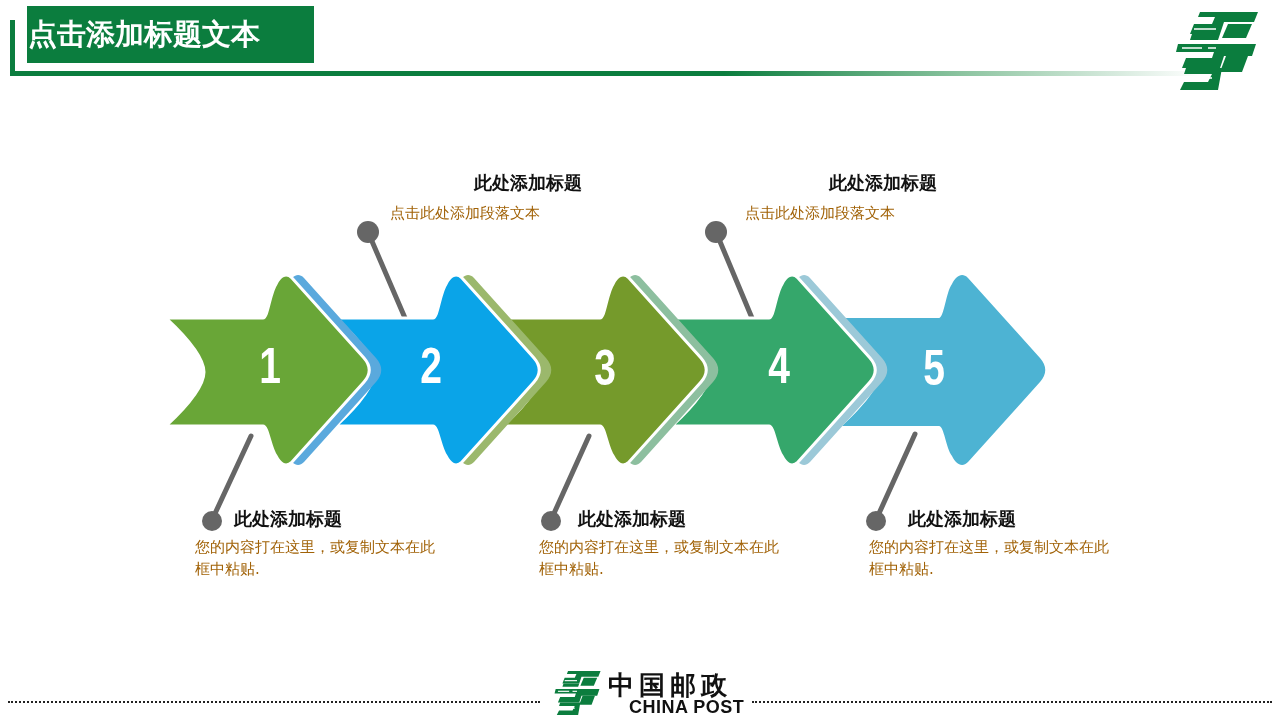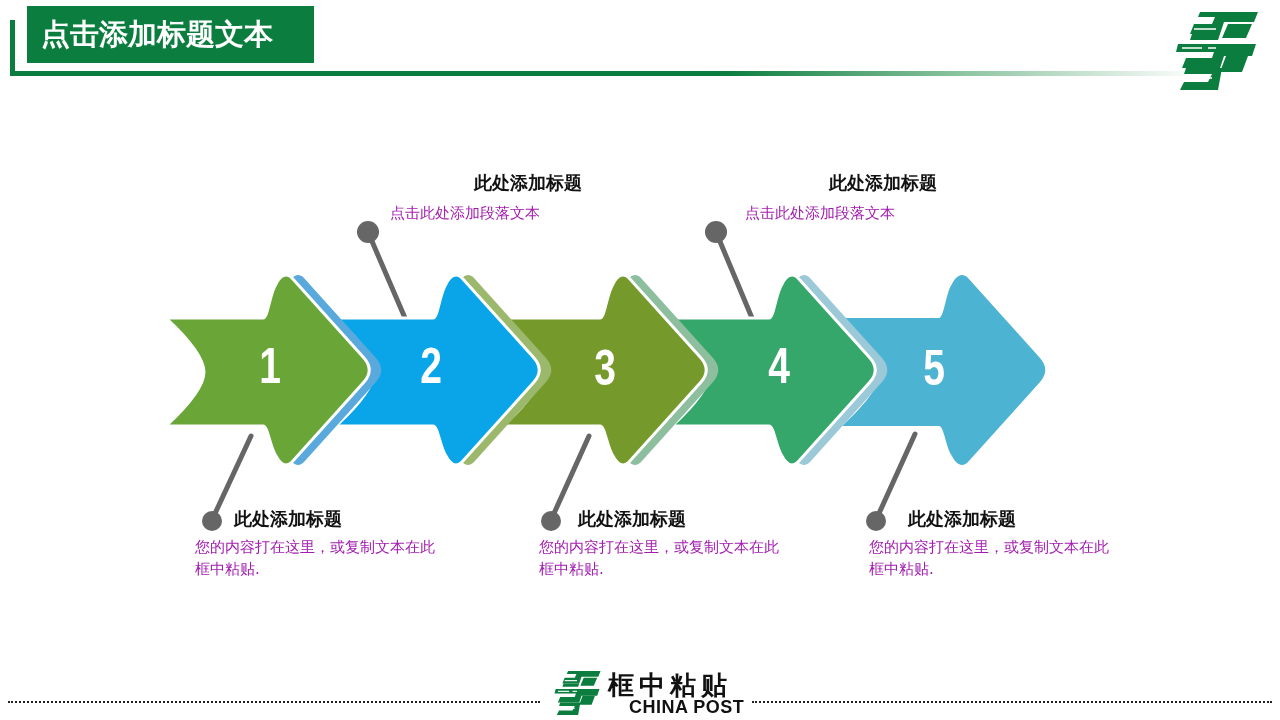--- a/index.html
+++ b/index.html
@@ -1,29 +1,29 @@
 <!DOCTYPE html>
 <html><head>
 <meta charset="utf-8">
 <style>
   html, body { margin:0; padding:0; }
   body { width:1280px; height:720px; position:relative; background:#ffffff; overflow:hidden;
          font-family: "DejaVu Sans", "Liberation Sans", sans-serif; }
   .title-box { position:absolute; left:27px; top:6px; width:287px; height:57px; background:#0b7d3e;
-               color:#fff; font-weight:bold; font-size:29px; line-height:57px; padding-left:14px; box-sizing:border-box;
+               color:#fff; font-weight:bold; font-size:29px; line-height:57px; padding-left:1px; box-sizing:border-box;
                letter-spacing:0px; }
   .title-left-bar { position:absolute; left:10px; top:20px; width:5px; height:55px; background:#0b7d3e; }
   .title-underline { position:absolute; left:10px; top:71px; width:1190px; height:5px;
                      background:linear-gradient(to right, #0b7d3e 0%, #0b7d3e 60%, #8cc4a0 80%, rgba(255,255,255,0) 100%); }
   .logo-top { position:absolute; left:1172px; top:10px; width:88px; height:82px; }
   .diagram { position:absolute; left:0; top:0; width:1280px; height:720px; }
   .step-num { position:absolute; color:#fff; font-weight:bold; font-size:50px; font-family:"Liberation Sans Narrow","Liberation Sans",sans-serif;
               transform:scaleX(0.78); transform-origin:center; width:60px; text-align:center; line-height:56px; }
   .heading { position:absolute; font-weight:bold; font-size:18px; color:#111; white-space:nowrap; }
-  .para { position:absolute; font-size:15px; color:#a21caf; line-height:22px; }
+  .para { position:absolute; font-size:15px; color:#a16207; line-height:22px; }
   .footer-dots-left { position:absolute; left:8px; top:701px; width:532px; border-top:2px dotted #222; }
   .footer-dots-right { position:absolute; left:752px; top:701px; width:520px; border-top:2px dotted #222; }
   .footer-logo { position:absolute; left:552px; top:670px; width:50px; height:46px; }
   .footer-cn { position:absolute; left:608px; top:668px; font-size:26px; font-weight:bold; color:#111; letter-spacing:5px; white-space:nowrap; }
   .footer-en { position:absolute; left:609px; top:697px; font-size:18px; font-weight:bold; color:#111; letter-spacing:0.5px; white-space:nowrap; font-family:"Liberation Sans",sans-serif;margin-left:20px; }
 </style>
 </head>
 <body>
 
 <div class="title-left-bar"></div>
@@ -133,14 +133,14 @@
     <polygon points="54,46 76,46 70,62 48,62"></polygon>
     <polygon points="56,14 80,14 74,28 50,28"></polygon>
   </g>
   <g stroke="#fff" stroke-width="2">
     <line x1="22" y1="19" x2="44" y2="19"></line>
     <line x1="10" y1="38" x2="30" y2="38"></line>
     <line x1="36" y1="38" x2="44" y2="38"></line>
     <line x1="14" y1="68" x2="40" y2="68"></line>
   </g>
 </svg>
-<div class="footer-cn">框中粘贴</div>
+<div class="footer-cn">中国邮政</div>
 <div class="footer-en">CHINA POST</div>
 
 </body></html>

